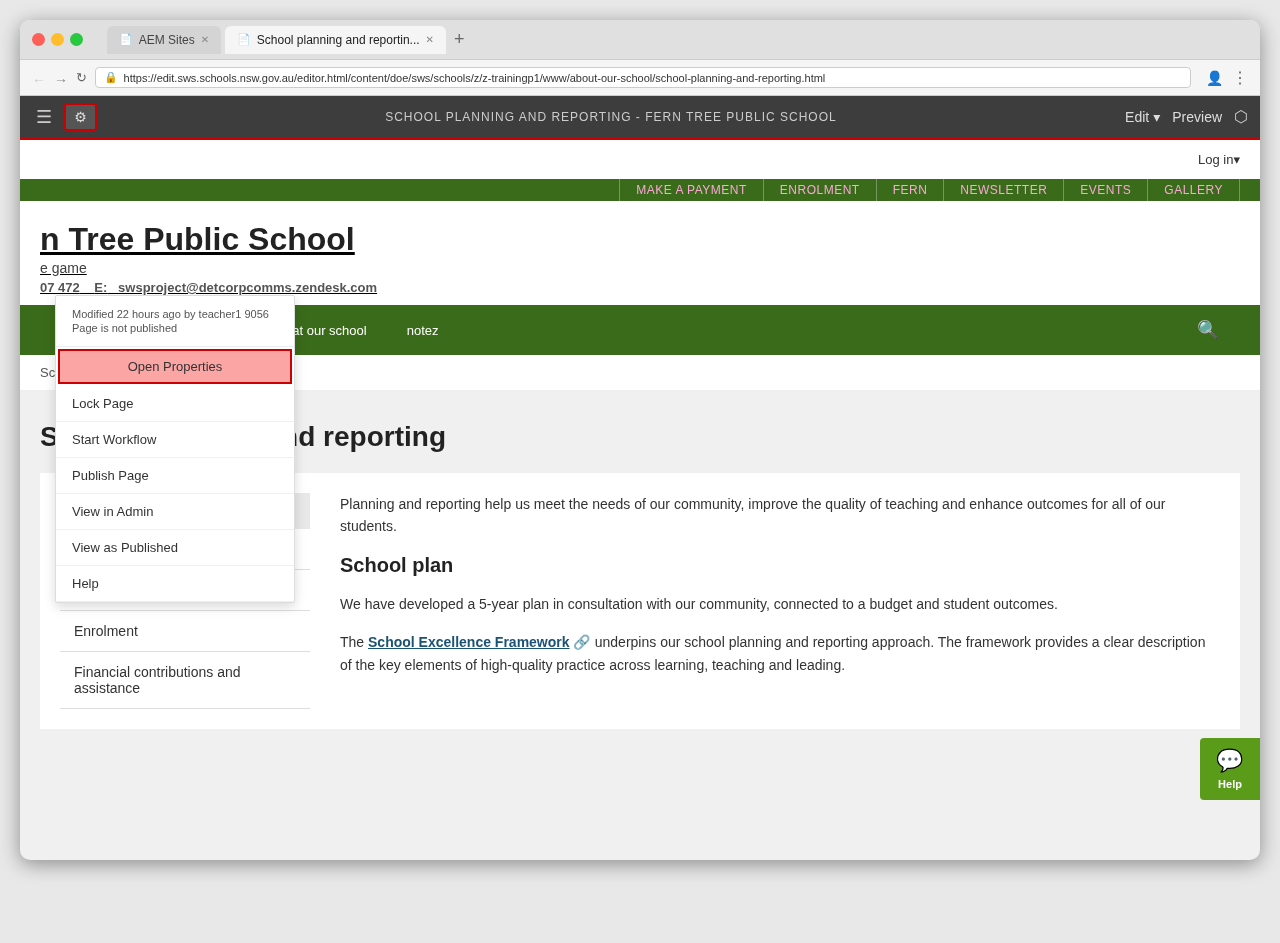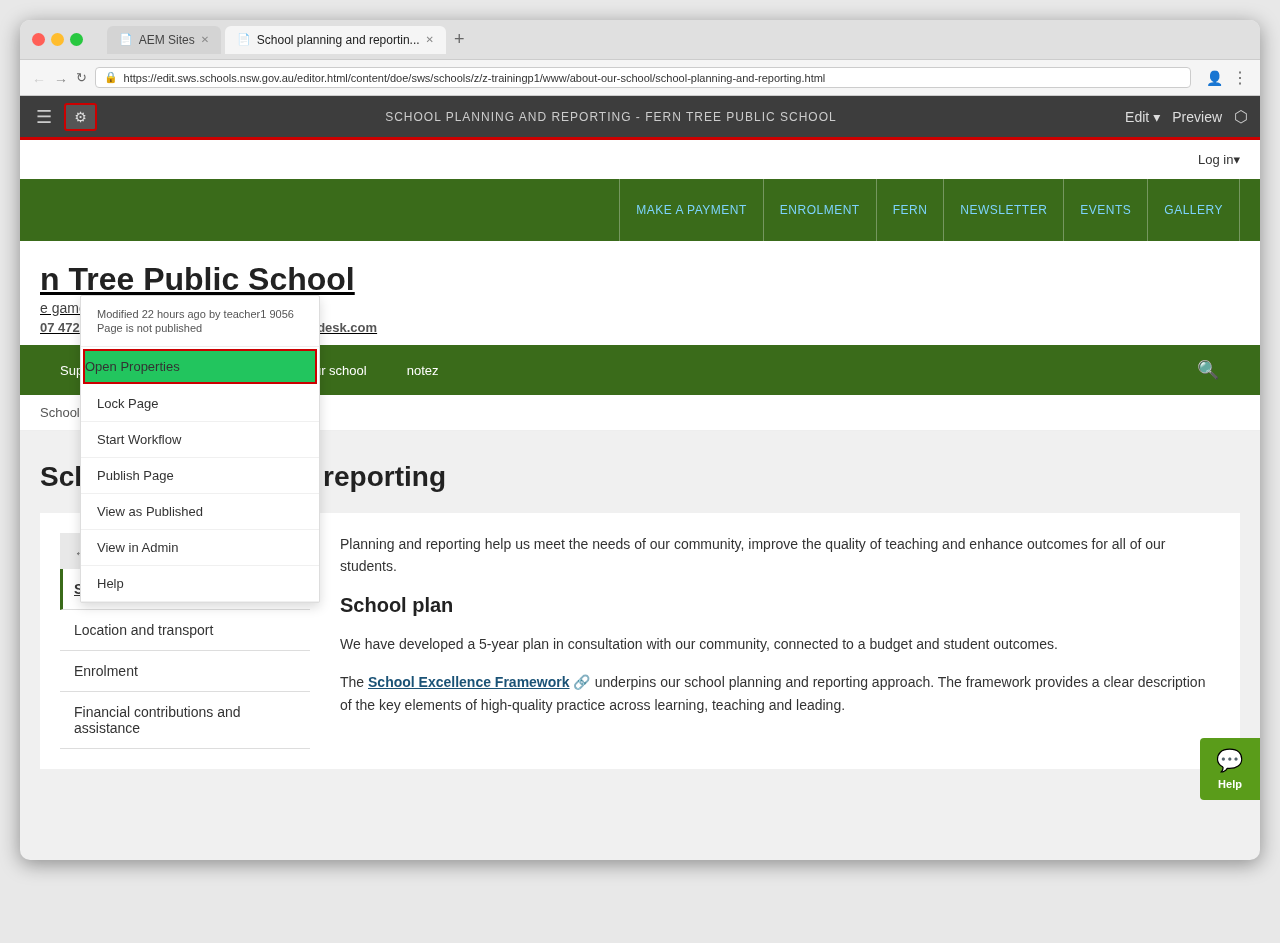--- a/index.html
+++ b/index.html
@@ -149,21 +149,21 @@
       border: none;
       color: #ddd;
       font-size: 14px;
       cursor: pointer;
     }
 
     
     .dropdown-panel {
       position: absolute;
       top: 155px;
-      left: 60px;
+      left: 35px;
       background: white;
       border: 1px solid #ddd;
       border-radius: 2px;
       box-shadow: 0 4px 12px rgba(0,0,0,0.15);
       width: 240px;
       z-index: 100;
     }
 
     .dropdown-header {
       padding: 12px 16px;
@@ -182,24 +182,25 @@
     }
 
     .dropdown-item {
       padding: 10px 16px;
       font-size: 13px;
       color: #333;
       cursor: pointer;
       border-bottom: 1px solid #f0f0f0;
     }
     .dropdown-item.highlighted {
-      background: #22c55e;
+      background: #fca5a5;
       border: 2px solid #cc0000;
       margin: 2px;
-      padding: 8px 0;
+      padding: 8px 16px;
+      text-align: center;
     }
 
     
     .page-wrapper {
       position: relative;
       overflow: hidden;
     }
 
     
     .school-header {
@@ -230,23 +231,23 @@
       padding: 0 20px;
     }
 
     .school-nav-inner {
       display: flex;
       justify-content: flex-end;
       gap: 0;
     }
 
     .school-nav-item {
-      color: #7dd3fc;
+      color: #f9a8d4;
       font-size: 12px;
-      padding: 24px 16px;
+      padding: 4px 16px;
       text-decoration: none;
       font-weight: 500;
       letter-spacing: 0.5px;
       border-right: 1px solid rgba(255,255,255,0.3);
     }
     .school-nav-item:first-child { border-left: 1px solid rgba(255,255,255,0.3); }
 
     .school-title-bar {
       padding: 20px 20px 10px 20px;
       background: white;
@@ -461,22 +462,22 @@
 
     <div class="dropdown-panel">
       <div class="dropdown-header">
         <div class="modified">Modified 22 hours ago by teacher1 9056</div>
         <div class="not-published">Page is not published</div>
       </div>
       <div class="dropdown-item highlighted redbox">Open Properties</div>
       <div class="dropdown-item">Lock Page</div>
       <div class="dropdown-item">Start Workflow</div>
       <div class="dropdown-item">Publish Page</div>
+      <div class="dropdown-item">View in Admin</div>
       <div class="dropdown-item">View as Published</div>
-      <div class="dropdown-item">View in Admin</div>
       <div class="dropdown-item">Help</div>
     </div>
 
     <div class="school-header">
       <div class="login-bar">
         <button class="login-btn">
           <span>Log in</span>
           <span>▾</span>
         </button>
       </div>

